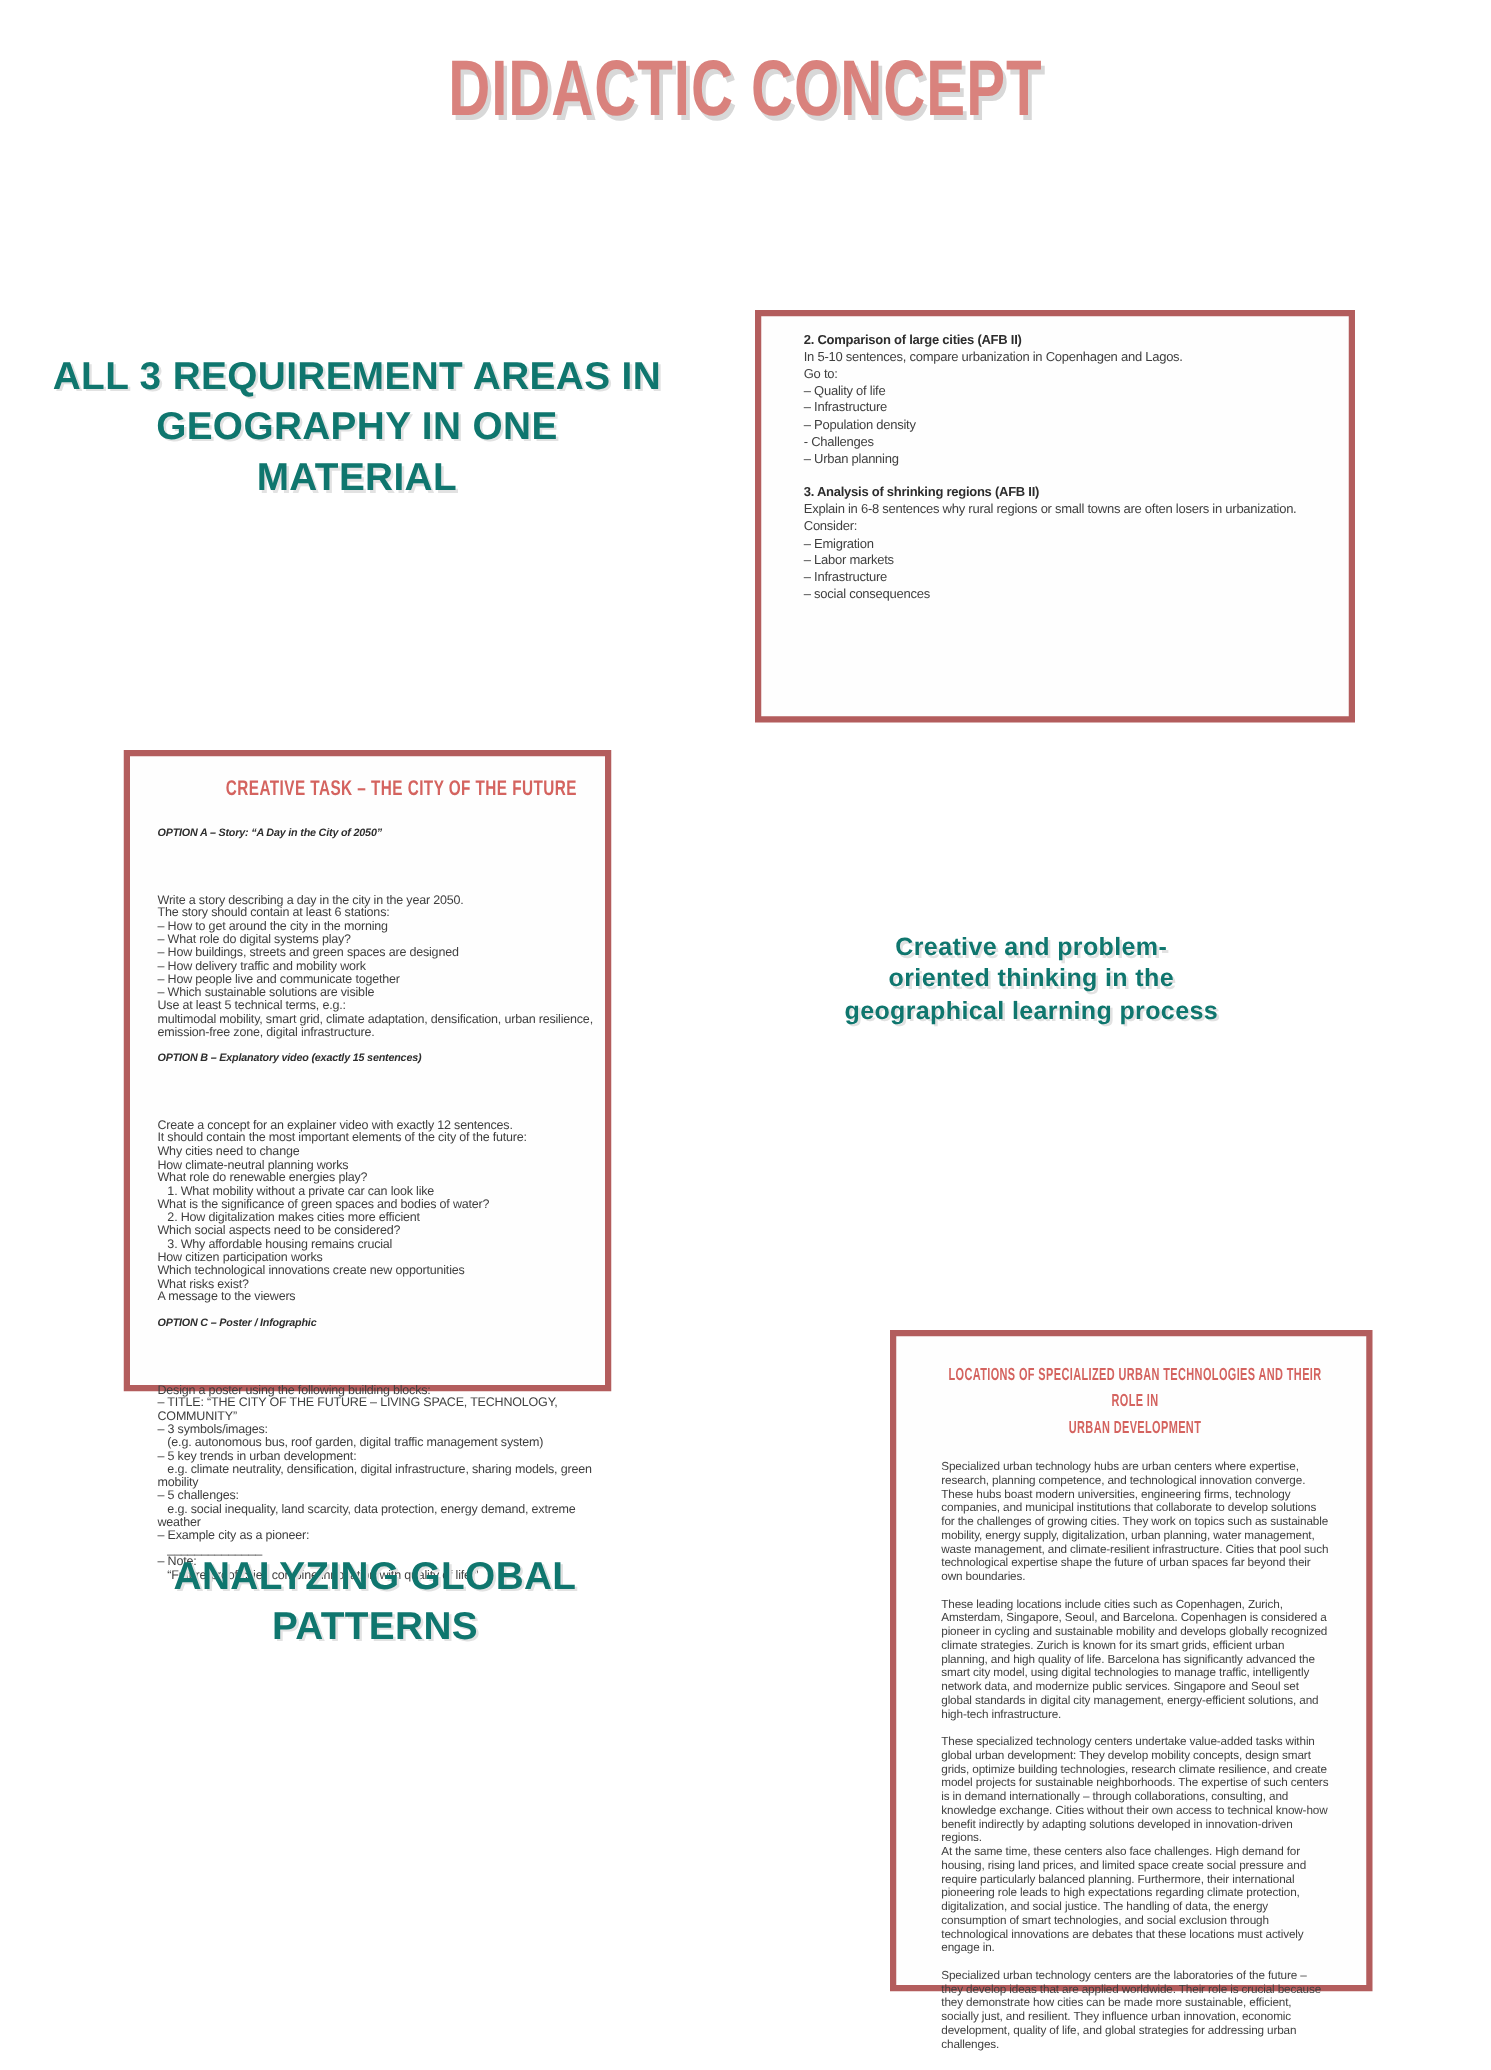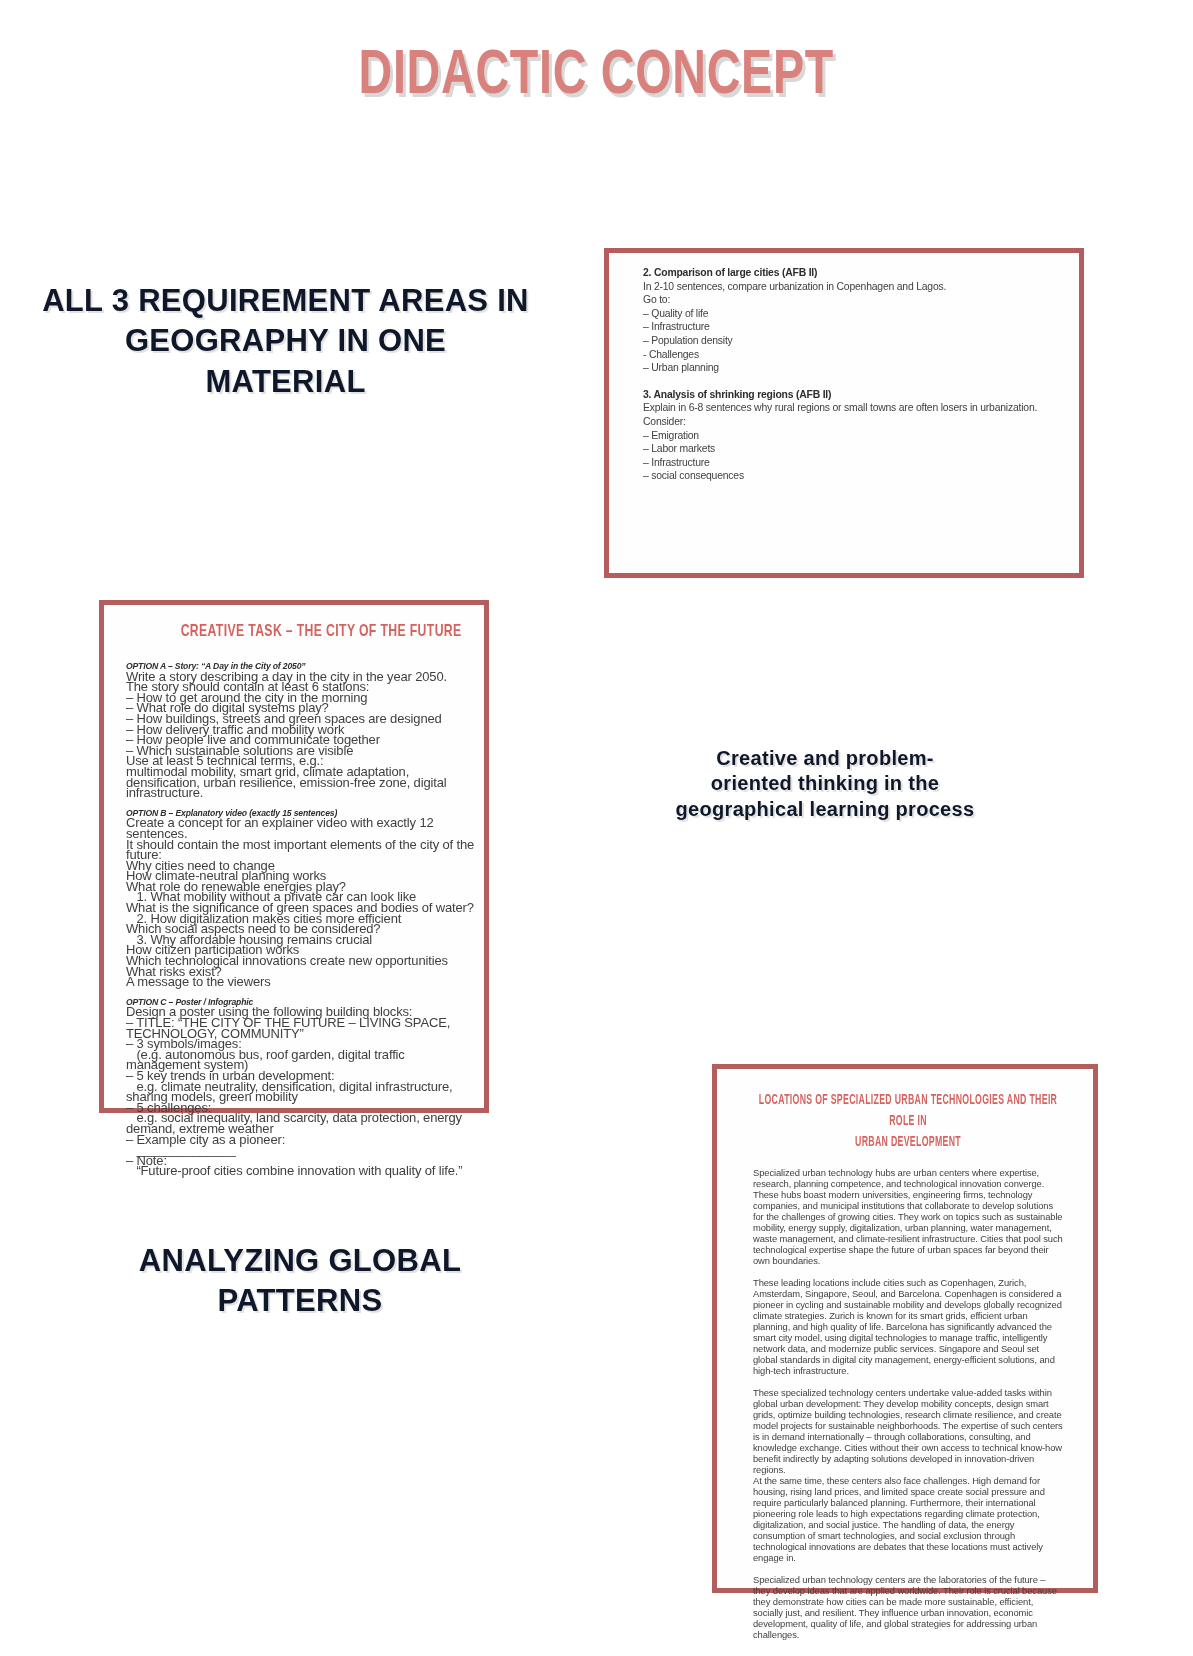--- a/index.html
+++ b/index.html
@@ -26,21 +26,21 @@
     letter-spacing:1px;
     color:#d9827d;
     text-shadow:4px 4px 0 #d8d8d8;
     transform:scaleX(0.74);
   }
   
   .heading{
     position:absolute;
     text-align:center;
     font-weight:bold;
-    color:#0f172a;
+    color:#0f766e;
     white-space:pre-line;
     text-shadow:2px 2px 0 #e2e2e2;
     letter-spacing:0.3px;
   }
   .h-req{left:18px;top:281px;width:535px;font-size:31px;line-height:1.3;}
   .h-think{left:560px;top:746px;width:530px;font-size:20px;line-height:1.27;}
   .h-analyze{left:55px;top:1241px;width:490px;font-size:31px;line-height:1.3;}
   
   .box{
     position:absolute;
@@ -69,23 +69,24 @@
     transform:scaleX(0.72);
     letter-spacing:0.5px;
   }
   .creative-body{margin-top:20px;}
   .option-block{margin-bottom:9px;}
   .option-title{
     font-size:8.6px;font-weight:bold;color:#2d2d2d;
     line-height:10.6px;letter-spacing:-0.15px;font-style:italic;
   }
   .option-body{
-    font-size:13px;color:#3f3f3f;
+    font-size:10px;color:#3f3f3f;
     line-height:10.6px;letter-spacing:-0.15px;
     white-space:pre-wrap;
+    margin-top:44px;
   }
   
   .loc-title{
     font-size:14px;color:#d4635f;
     white-space:pre-line;
     width:160%;margin-left:-30%;
     display:block;font-weight:bold;
     transform:scaleX(0.625);transform-origin:center;
     line-height:21px;letter-spacing:0.5px;
     text-align:center;
@@ -107,21 +108,21 @@
     <span class="condensed">DIDACTIC CONCEPT</span>
   </div>
 
   <div class="heading h-req">ALL 3 REQUIREMENT AREAS IN
 GEOGRAPHY IN ONE
 MATERIAL</div>
 
   <div class="box box-tasks">
     <div class="task-block">
       <div class="task-title">2. Comparison of large cities (AFB II)</div>
-      <div class="task-body">In 2-10 sentences, compare urbanization in Copenhagen and Lagos.
+      <div class="task-body">In 5-10 sentences, compare urbanization in Copenhagen and Lagos.
 Go to:
 – Quality of life
 – Infrastructure
 – Population density
 - Challenges
 – Urban planning</div>
     </div>
     <div class="task-block">
       <div class="task-title">3. Analysis of shrinking regions (AFB II)</div>
       <div class="task-body">Explain in 6-8 sentences why rural regions or small towns are often losers in urbanization.

